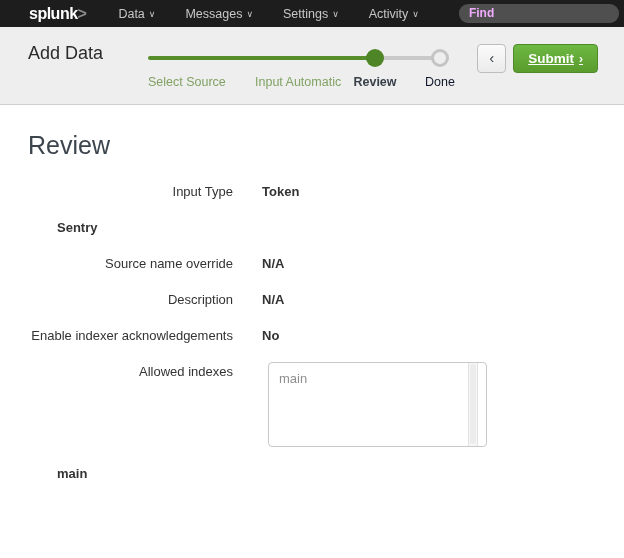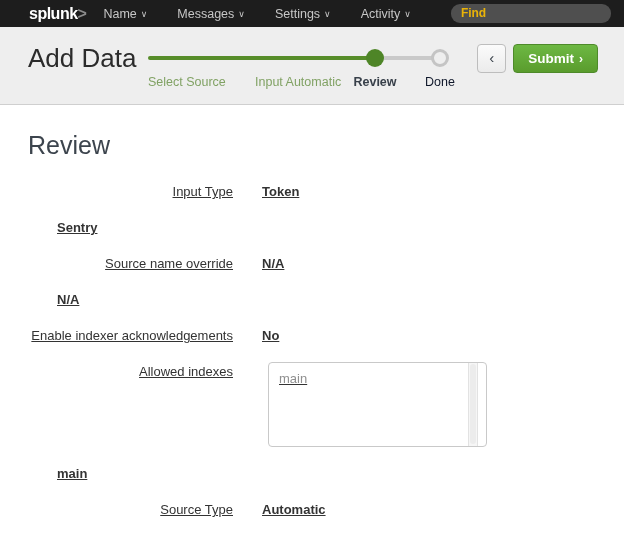--- a/index.html
+++ b/index.html
@@ -16,21 +16,21 @@
     background: #1d1d1d;
     display: flex;
     align-items: center;
     padding-left: 29px;
   }
   .logo {
     font-size: 16px;
     font-weight: bold;
     color: #ffffff;
     letter-spacing: -0.5px;
-    margin-right: 17px;
+    margin-right: 32px;
     cursor: pointer;
   }
   .logo .logo-caret { color: #8a8a8a; font-weight: bold; }
   .nav-item {
     color: #c7c7c7;
     font-size: 12.5px;
     margin-right: 30px;
     cursor: pointer;
     white-space: nowrap;
   }
@@ -40,39 +40,39 @@
     position: relative;
     top: -1px;
     color: #c7c7c7;
   }
   .find-box {
     margin-left: 10px;
     width: 160px;
     height: 19px;
     background: #4f4f4f;
     border-radius: 9px;
-    color: #eab308;
+    color: #f0abfc;
     font-size: 12px;
     font-weight: bold;
     line-height: 19px;
     padding-left: 10px;
   }
 
   
   .wizard-header {
     position: relative;
     height: 78px;
     background: #eeeeee;
     border-bottom: 1px solid #cfcfcf;
   }
   .wizard-title {
     position: absolute;
     left: 28px;
     top: 16px;
-    font-size: 26px;
+    font-size: 18px;
     font-weight: 400;
     color: #2b2b2b;
   }
   .stepper {
     position: absolute;
     left: 148px;
     top: 22px;
     width: 312px;
     height: 48px;
   }
@@ -137,32 +137,33 @@
     padding: 0 14px;
     background: linear-gradient(#6db843, #5a9c2d);
     border: 1px solid #4e8a2a;
     border-radius: 4px;
     color: #ffffff;
     font-size: 13.5px;
     font-weight: bold;
     line-height: 27px;
     cursor: pointer;
     white-space: nowrap;
+    text-decoration: underline;
   }
   .submit-button .chev { margin-left: 5px; font-size: 12px; }
 
   
   .content { padding: 26px 0 0 28px; }
   .page-heading {
     font-size: 25px;
     font-weight: 400;
     color: #3c444d;
     margin-bottom: 22px;
   }
-  .review-form { font-size: 13px; color: #333; text-decoration: underline; }
+  .review-form { font-size: 13px; color: #333; }
   .field-row {
     display: flex;
     align-items: baseline;
     margin-bottom: 16px;
   }
   .field-row.listbox-row { align-items: flex-start; margin-bottom: 17px; }
   .field-label {
     width: 205px;
     text-align: right;
     color: #333;
@@ -205,21 +206,21 @@
     height: 96%;
     background: #ececec;
     border-radius: 3px;
   }
 </style>
 </head>
 <body>
 
 <div class="topbar">
   <div class="logo"><span>splunk</span><span class="logo-caret">&gt;</span></div>
-  <div class="nav-item"><span>Name</span><span class="caret">∨</span></div>
+  <div class="nav-item"><span>Data</span><span class="caret">∨</span></div>
   <div class="nav-item"><span>Messages</span><span class="caret">∨</span></div>
   <div class="nav-item"><span>Settings</span><span class="caret">∨</span></div>
   <div class="nav-item"><span>Activity</span><span class="caret">∨</span></div>
   <div class="find-box">Find</div>
 </div>
 
 <div class="wizard-header">
   <div class="wizard-title">Add Data</div>
 
   <div class="stepper">
@@ -254,20 +255,21 @@
     <div class="field-row">
       <div class="field-value">Sentry</div>
     </div>
 
     <div class="field-row">
       <div class="field-label">Source name override</div>
       <div class="field-value">N/A</div>
     </div>
 
     <div class="field-row">
+      <div class="field-label">Description</div>
       <div class="field-value">N/A</div>
     </div>
 
     <div class="field-row">
       <div class="field-label">Enable indexer acknowledgements</div>
       <div class="field-value">No</div>
     </div>
 
     <div class="field-row listbox-row">
       <div class="field-label">Allowed indexes</div>
@@ -276,19 +278,15 @@
         <div class="listbox-scrollbar">
           <div class="listbox-scroll-thumb"></div>
         </div>
       </div>
     </div>
 
     <div class="field-row">
       <div class="field-value">main</div>
     </div>
 
-    <div class="field-row">
-      <div class="field-label">Source Type</div>
-      <div class="field-value">Automatic</div>
-    </div>
 
   </div>
 </div>
 
 </body></html>

